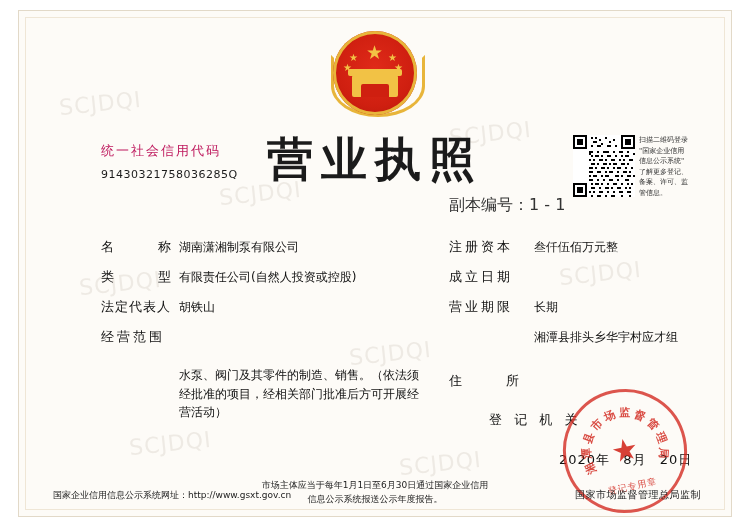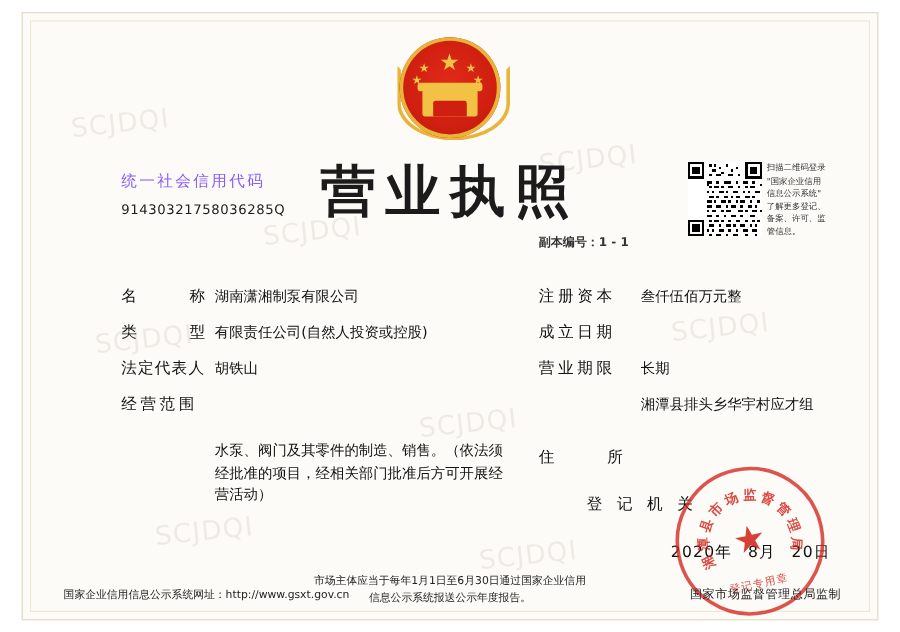--- a/index.html
+++ b/index.html
@@ -127,32 +127,31 @@
     top: 176px;
     text-align: center;
     font-size: 17px;
     color: #222;
     letter-spacing: 3px;
   }
   .copy-no {
     position: absolute;
     left: 430px;
     top: 184px;
-    font-size: 10px;
+    font-size: 16px;
     color: #333;
-    font-weight: bold;
   }
 
   
   .code-label {
     position: absolute;
     left: 82px;
     top: 131px;
     font-size: 13px;
-    color: #8b5cf6;
+    color: #be185d;
     letter-spacing: 2px;
   }
   .code-value {
     position: absolute;
     left: 82px;
     top: 157px;
     font-size: 11px;
     color: #1b1b1b;
     letter-spacing: 0.5px;
   }

